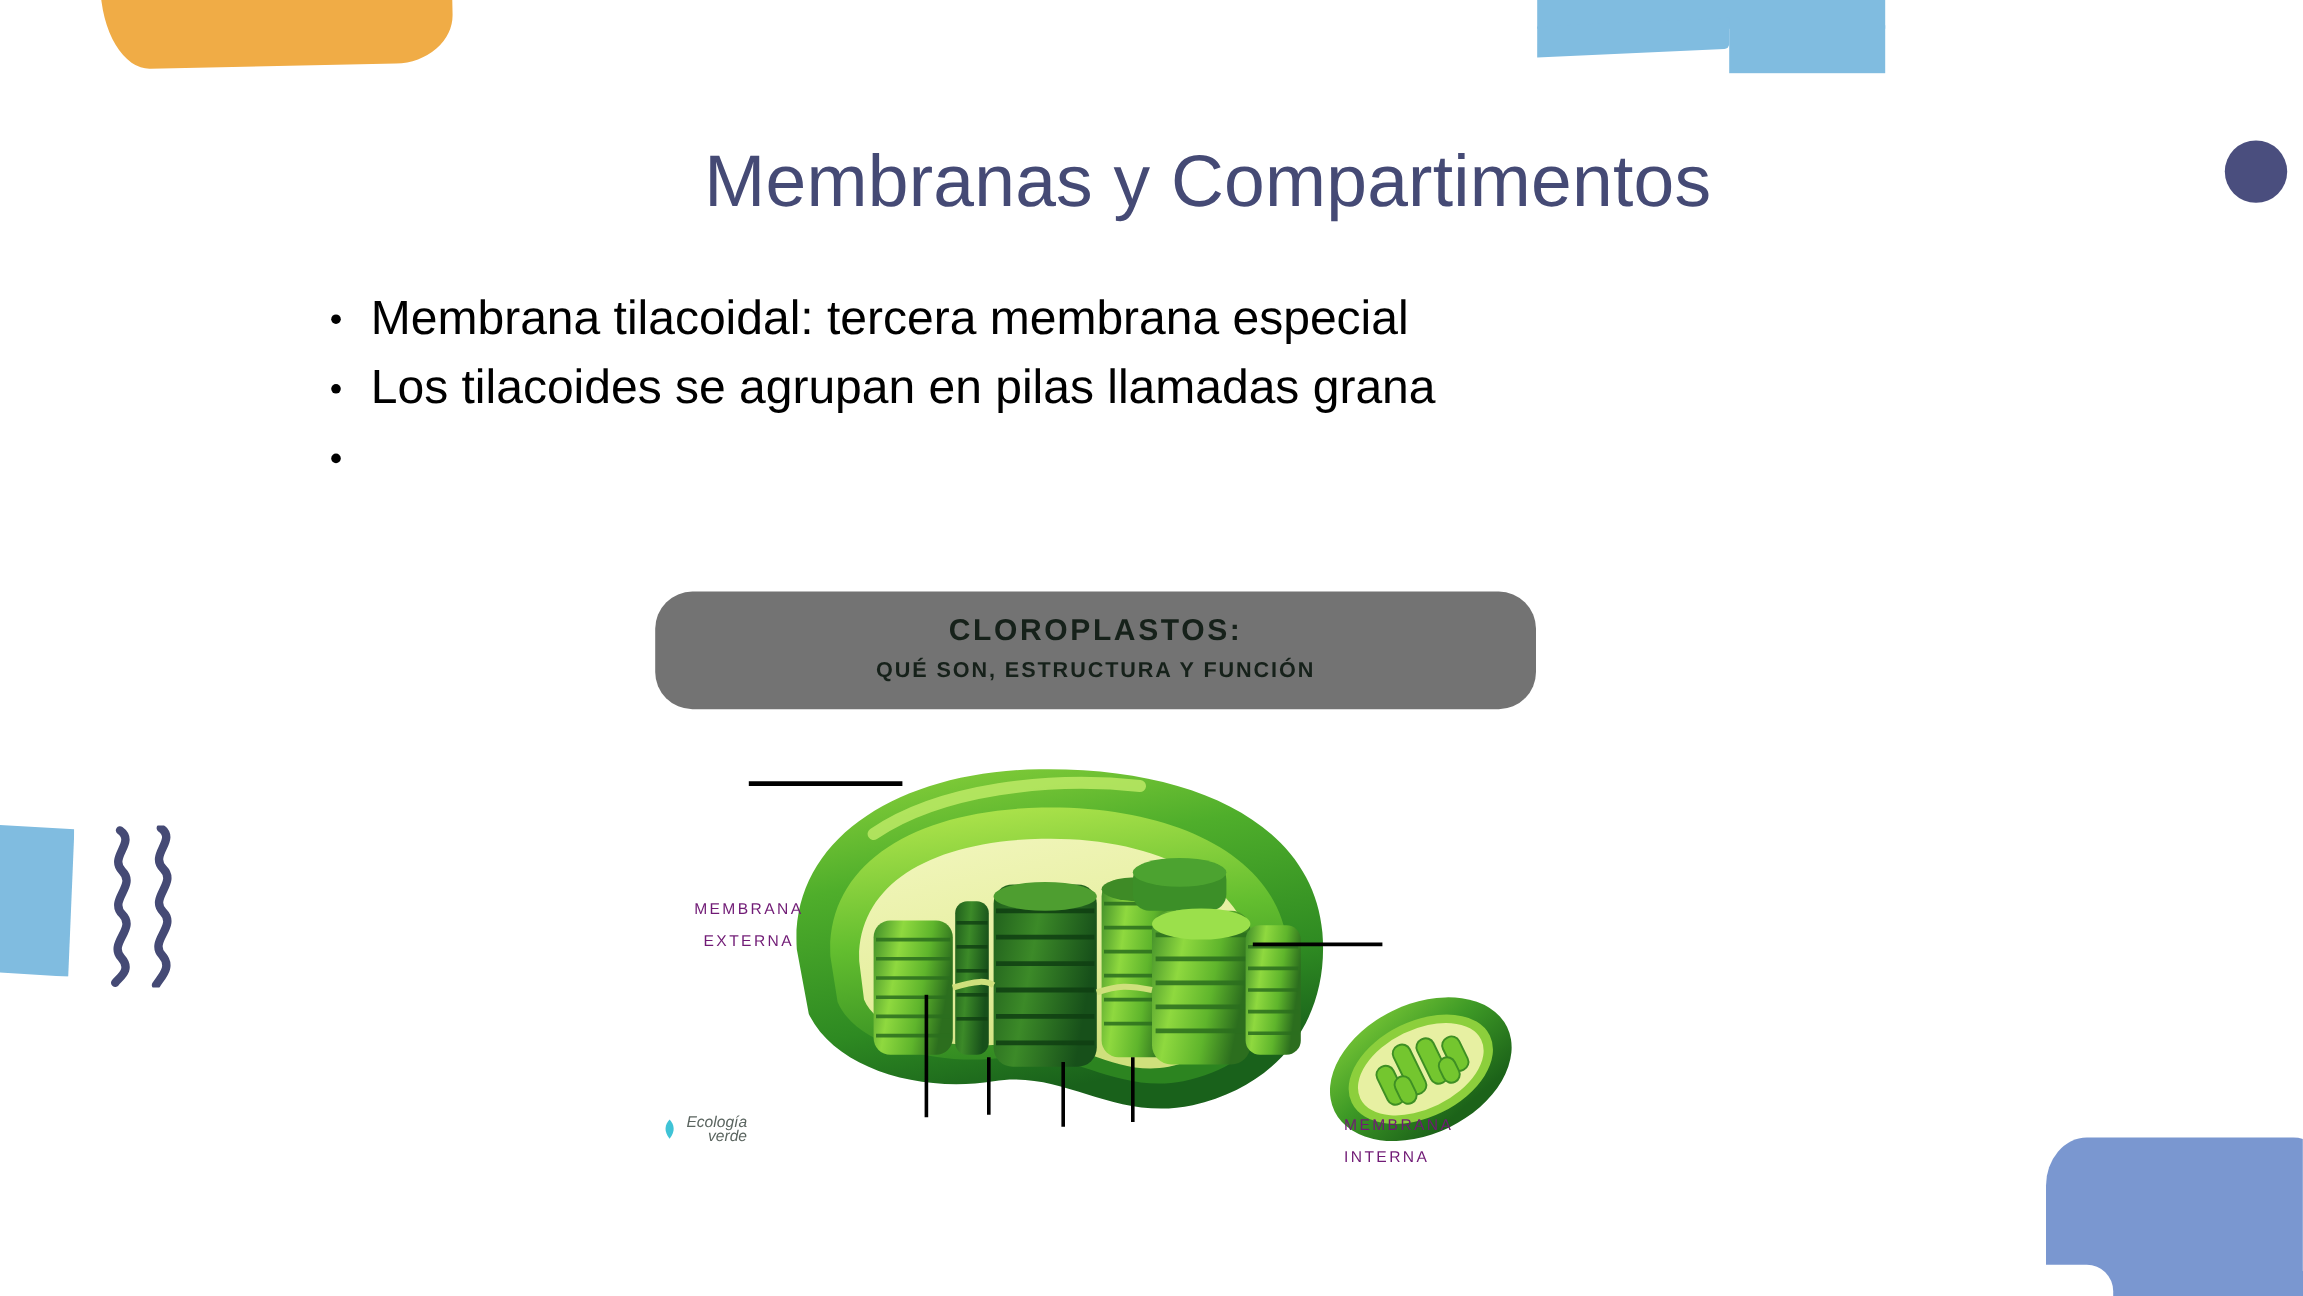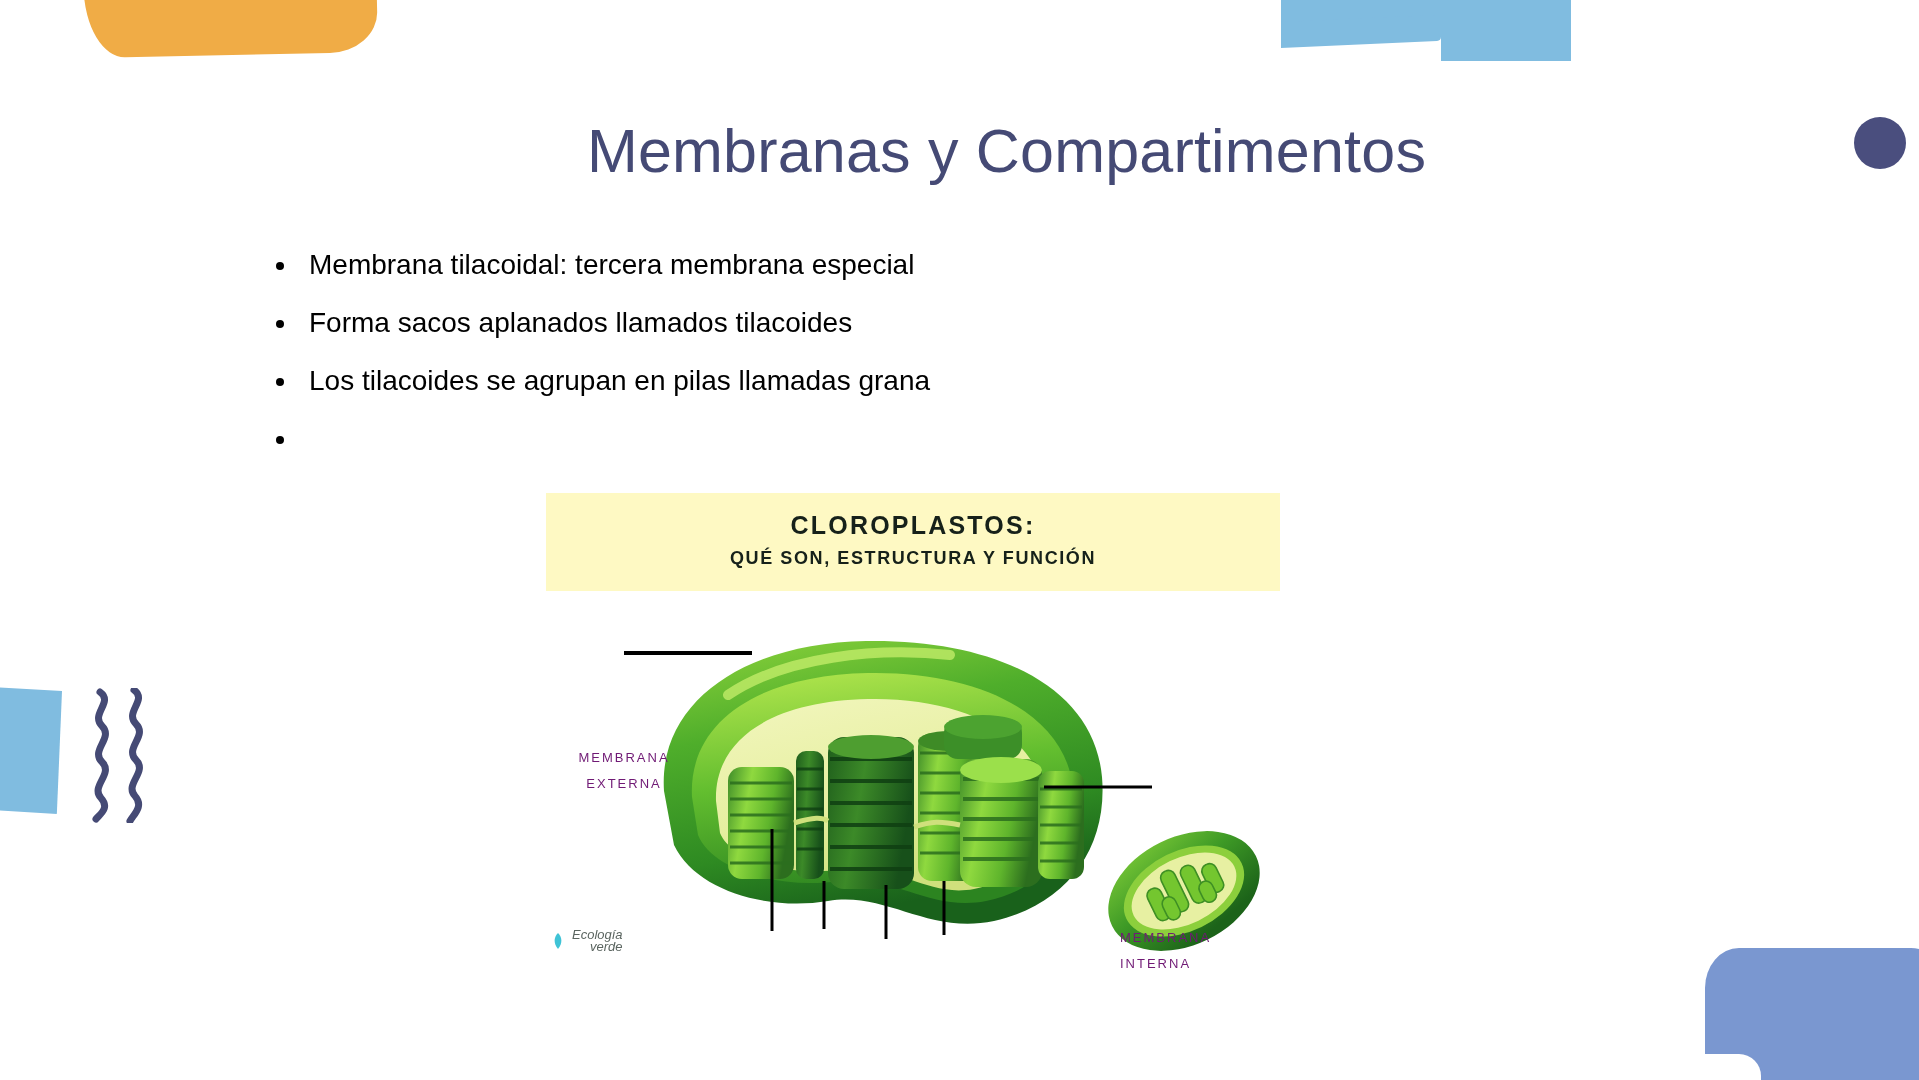--- a/index.html
+++ b/index.html
@@ -101,21 +101,21 @@
     position: absolute;
     left: 268px; top: 236px;
     width: 1250px;
     margin: 0;
     padding: 0;
     list-style: none;
   }
   #bullet-list li {
     position: relative;
     color: #000000;
-    font-size: 28px;
+    font-size: 40px;
     line-height: 58px;
     padding-left: 41px;
     white-space: nowrap;
   }
   #bullet-list li .dot {
     position: absolute;
     left: 8px; top: 26px;
     width: 8px; height: 8px;
     background: #000;
     border-radius: 50%;
@@ -125,25 +125,26 @@
   #infographic {
     position: absolute;
     left: 546px; top: 493px;
     width: 734px; height: 489px;
     background: #ffffff;
   }
   #info-banner {
     position: absolute;
     left: 0; top: 0;
     width: 734px; height: 98px;
-    background: #fef9c3;
+    background: #737373;
     display: flex;
     flex-direction: column;
     align-items: center;
     justify-content: center;
+    border-radius: 31px;
   }
   #info-banner .bl {
     color: #16211a;
     font-weight: bold;
     letter-spacing: 2.2px;
     font-size: 25px;
     line-height: 33px;
   }
   #info-banner .bl2 { font-size: 18px; letter-spacing: 1.6px; }
 
@@ -196,24 +197,20 @@
 </div>
 
 <div class="deco" id="deco-periwinkle"></div>
 
 <h1 id="slide-title">Membranas y Compartimentos</h1>
 
 <ul id="bullet-list">
   <li>
     <span class="dot"></span>
     <span>Membrana tilacoidal: tercera membrana especial</span>
-  </li>
-  <li>
-    <span class="dot"></span>
-    <span>Forma sacos aplanados llamados tilacoides</span>
   </li>
   <li>
     <span class="dot"></span>
     <span>Los tilacoides se agrupan en pilas llamadas grana</span>
   </li>
   <li>
     <span class="dot"></span>
   </li>
 </ul>
 

